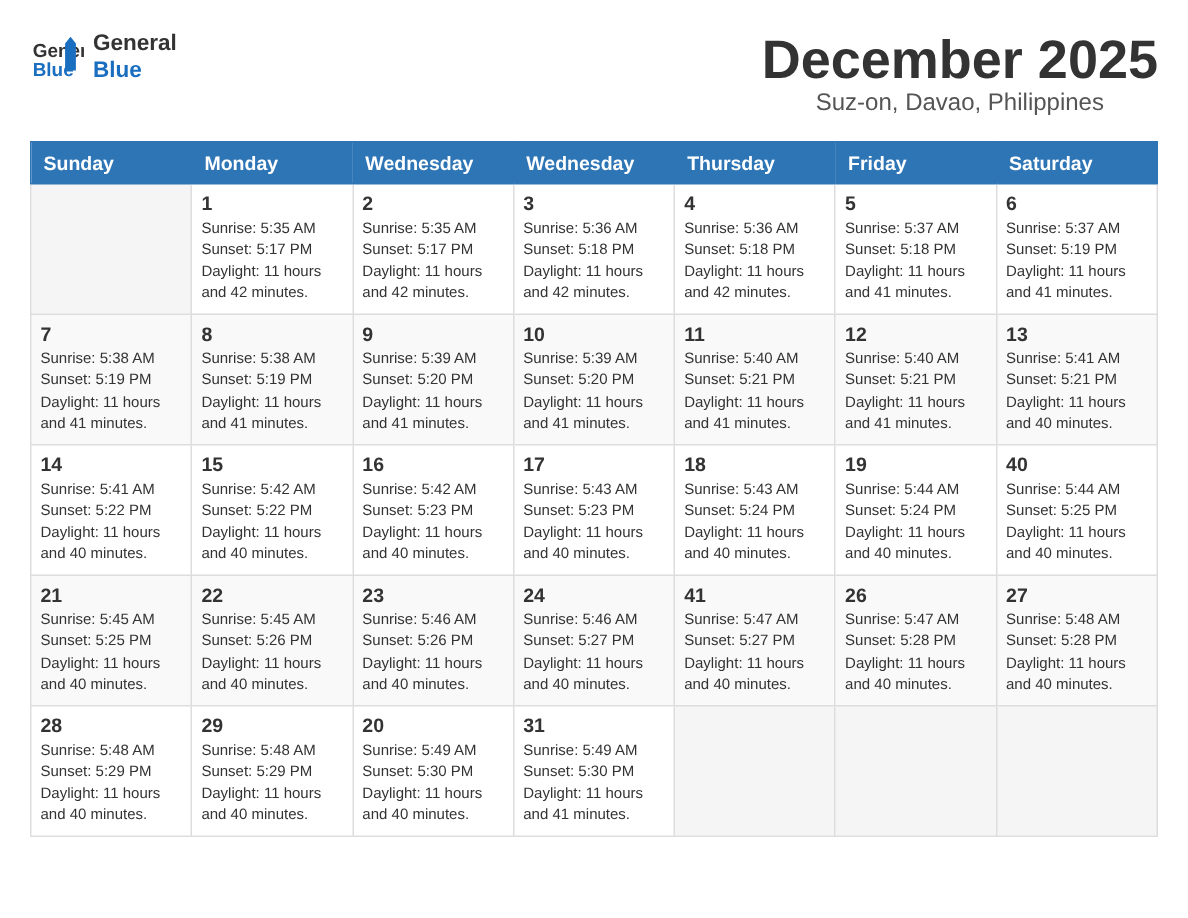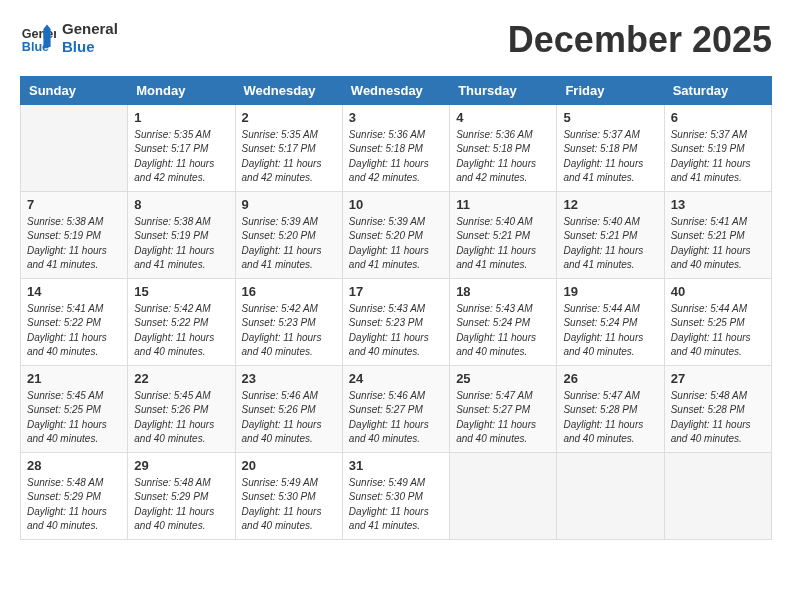--- a/index.html
+++ b/index.html
@@ -70,21 +70,20 @@
       font-size: 13px;
       font-weight: bold;
       color: #333;
       display: block;
       margin-bottom: 3px;
     }
     .day-info {
       font-size: 10px;
       color: #333;
       line-height: 1.45;
-      font-style: italic;
     }
     .empty-cell {
       background: #f5f5f5 !important;
     }
   </style>
 </head>
 <body>
 
 <div class="header">
   <div class="logo">
@@ -93,20 +92,21 @@
       <text x="2" y="34" font-size="14" font-weight="bold" fill="#1a6ec0">Blue</text>
       <polygon points="30,5 38,15 34,10 34,30 26,30 26,10 22,15" fill="#1a6ec0"></polygon>
     </svg>
     <div style="display:flex; flex-direction:column; line-height:1.2;">
       <span style="font-size:15px; font-weight:bold; color:#333;">General</span>
       <span style="font-size:15px; font-weight:bold; color:#1a6ec0;">Blue</span>
     </div>
   </div>
   <div class="title-block">
     <div class="month-title">December 2025</div>
+    <div class="subtitle">Suz-on, Davao, Philippines</div>
   </div>
 </div>
 
 <table class="calendar">
   <thead>
     <tr>
     <th>Sunday</th>
         <th>Monday</th>
         <th>Wednesday</th>
         <th>Wednesday</th>
@@ -262,21 +262,21 @@
 Sunset: 5:26 PM
 Daylight: 11 hours and 40 minutes.</div>
         </td>
         <td>
           <span class="day-num">24</span>
           <div class="day-info" style="white-space: pre-line;">Sunrise: 5:46 AM
 Sunset: 5:27 PM
 Daylight: 11 hours and 40 minutes.</div>
         </td>
         <td>
-          <span class="day-num">25</span>
+          <span class="day-num">41</span>
           <div class="day-info" style="white-space: pre-line;">Sunrise: 5:47 AM
 Sunset: 5:27 PM
 Daylight: 11 hours and 40 minutes.</div>
         </td>
         <td>
           <span class="day-num">26</span>
           <div class="day-info" style="white-space: pre-line;">Sunrise: 5:47 AM
 Sunset: 5:28 PM
 Daylight: 11 hours and 40 minutes.</div>
         </td>

